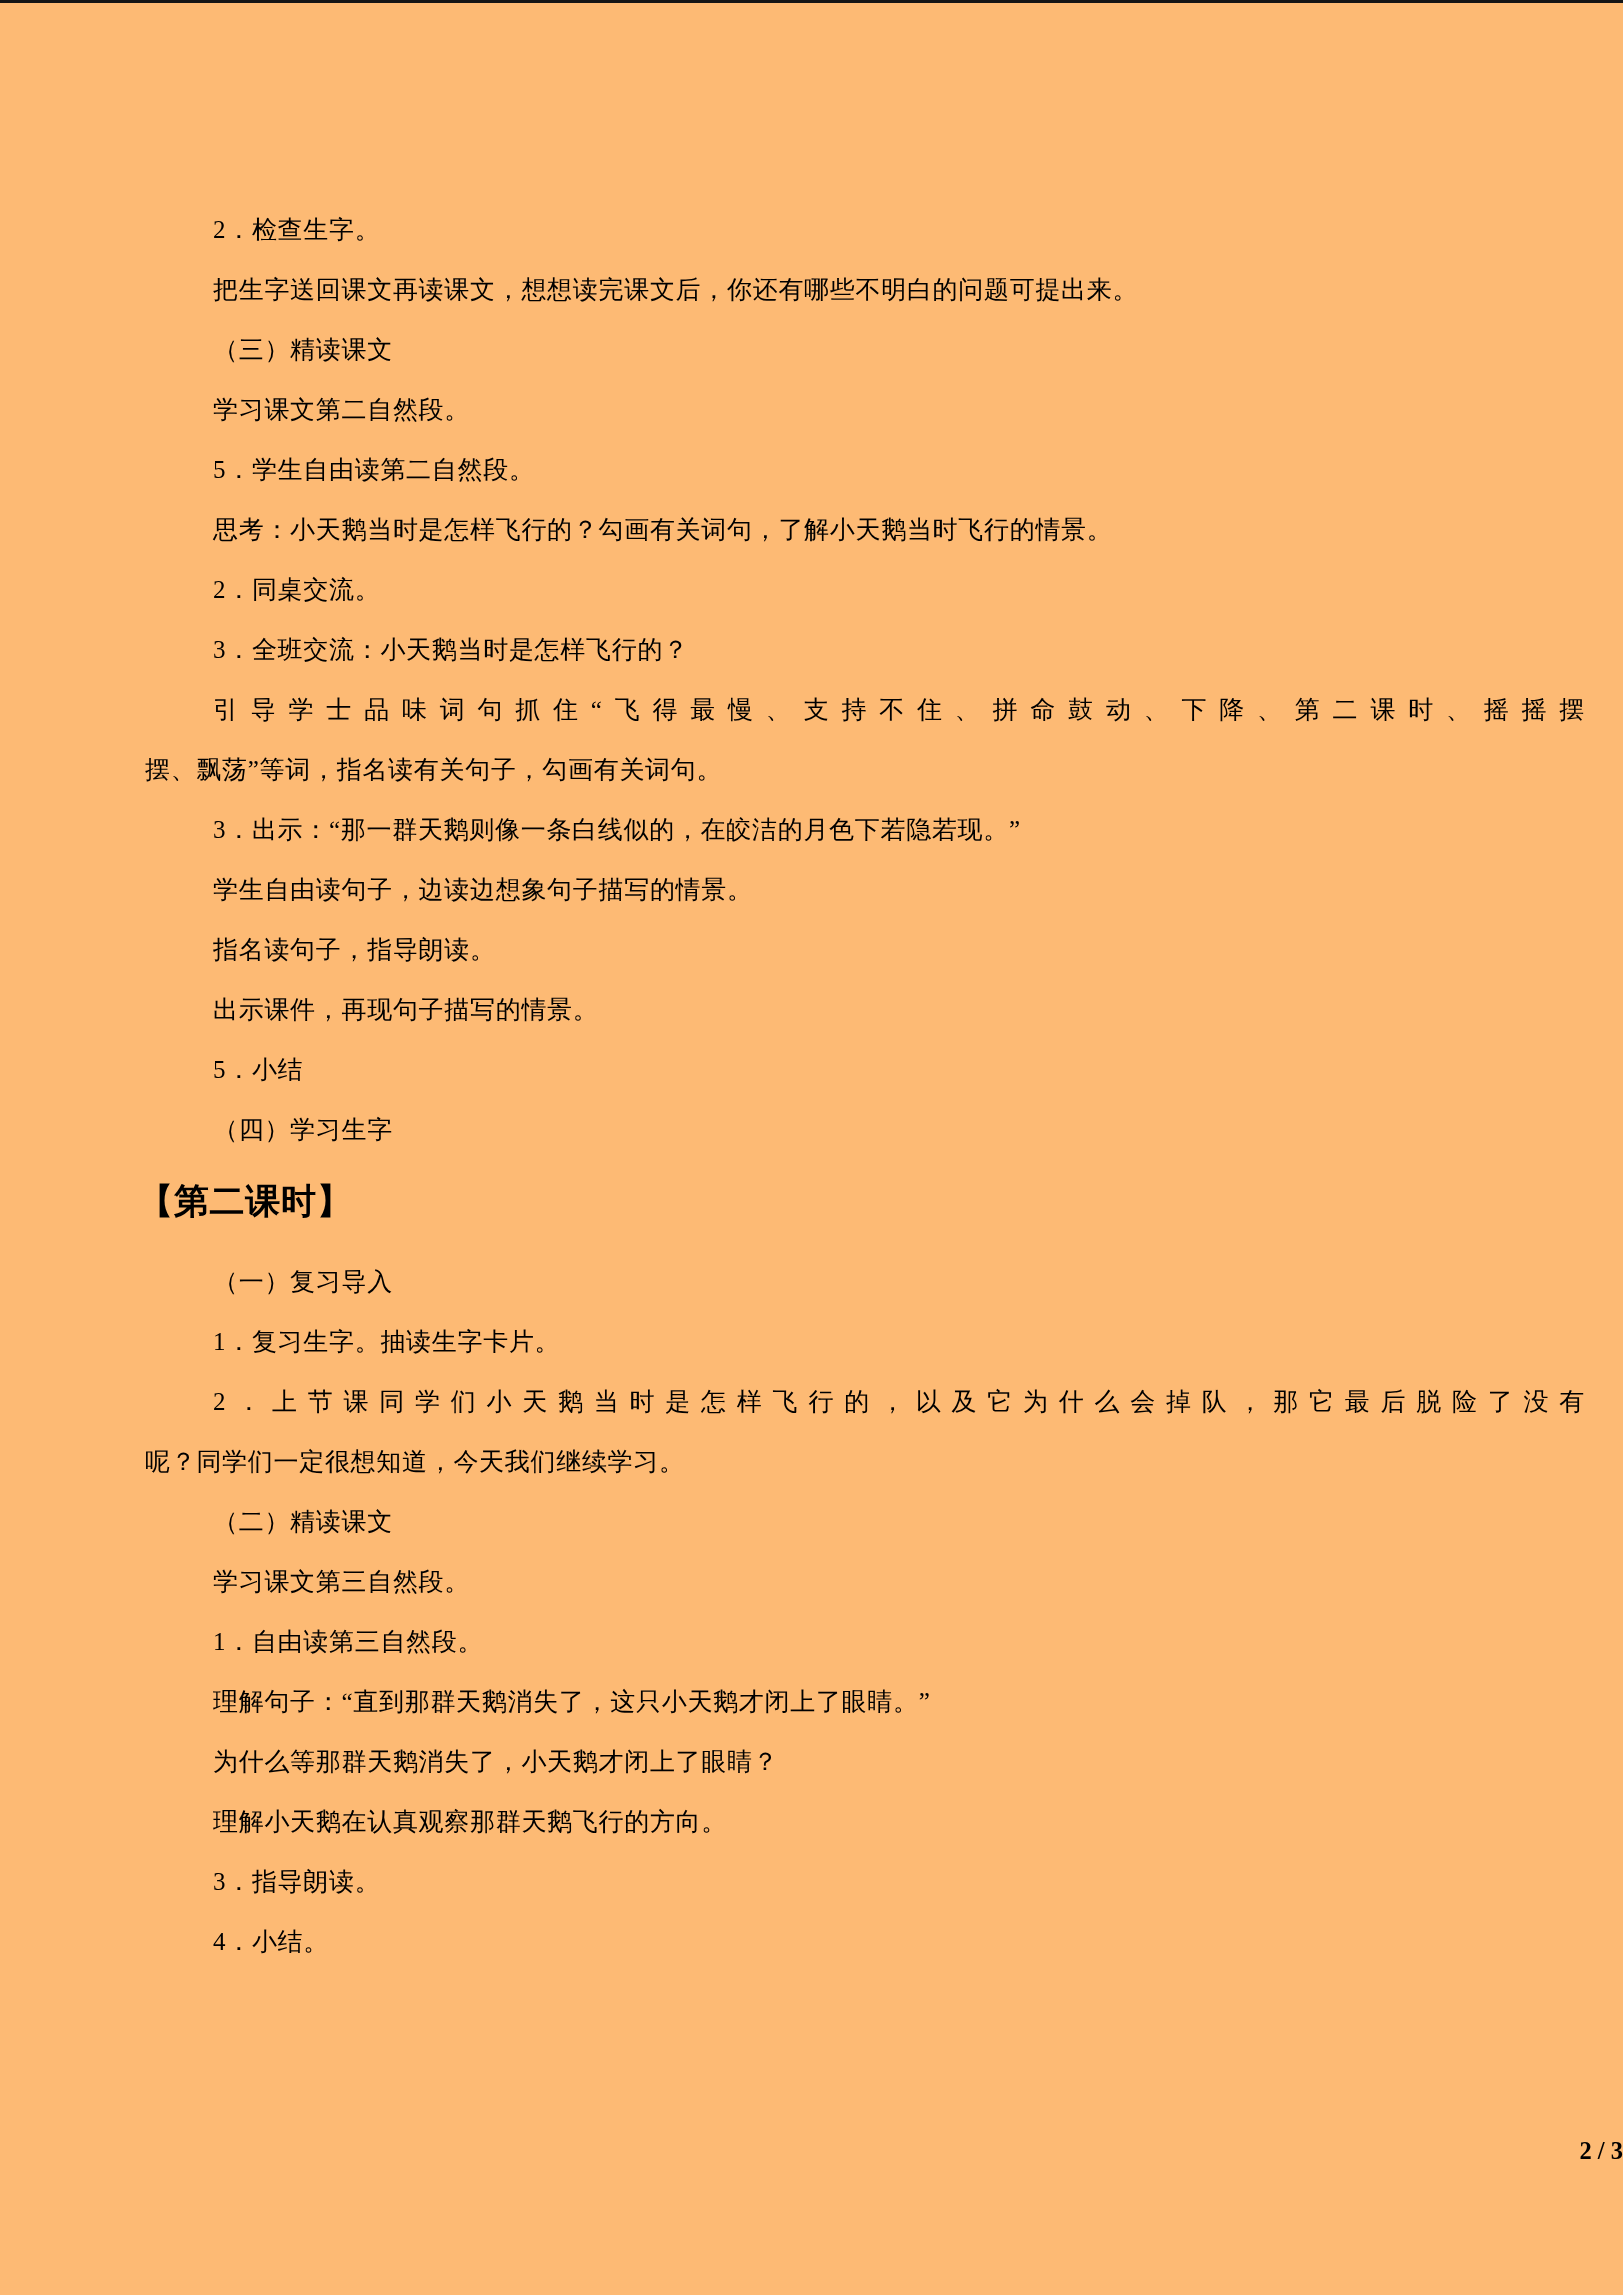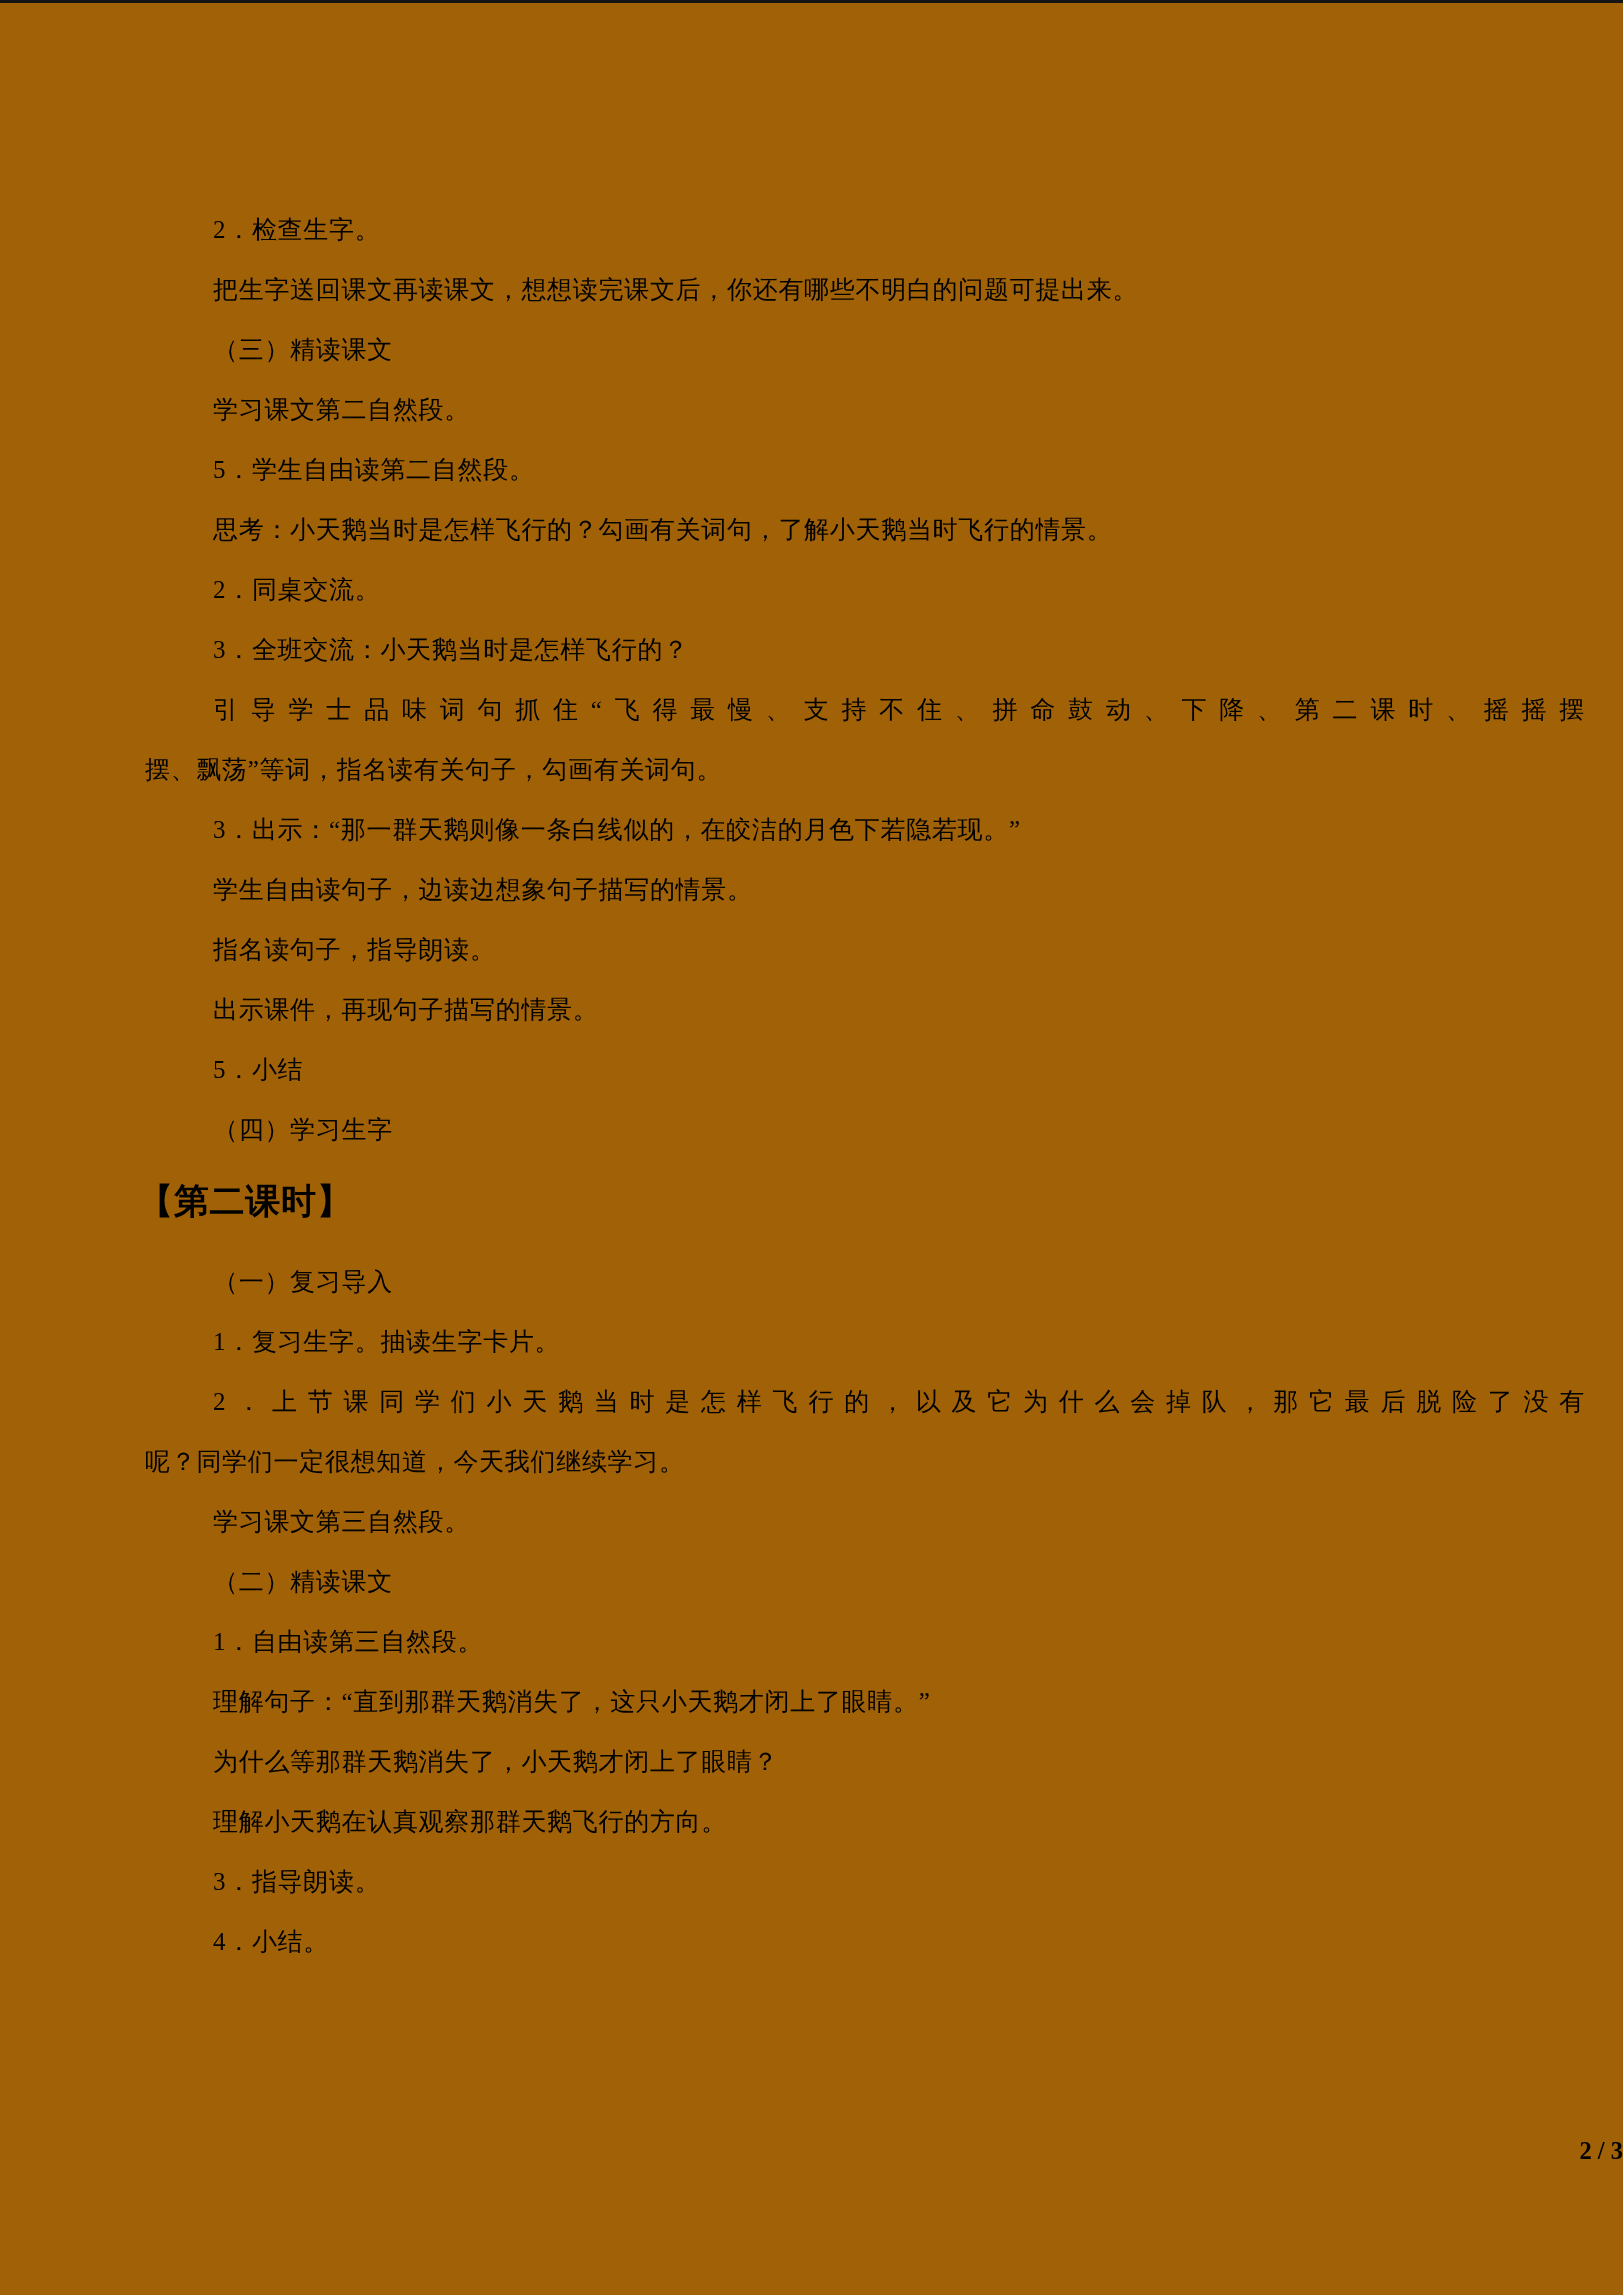--- a/index.html
+++ b/index.html
@@ -4,21 +4,21 @@
 <style>
   html, body {
     margin: 0;
     padding: 0;
     background: #ffffff;
   }
   .page {
     position: relative;
     width: 1623px;
     height: 2295px;
-    background: #a16207;
+    background: #fdba74;
     color: #000000;
     font-family: "Liberation Serif", "DejaVu Serif", serif;
     overflow: hidden;
   }
   .top-border {
     position: absolute;
     top: 0;
     left: 0;
     width: 100%;
     height: 2.7px;
@@ -90,22 +90,22 @@
       <div class="line" data-style="indent">学生自由读句子，边读边想象句子描写的情景。</div>
       <div class="line" data-style="indent">指名读句子，指导朗读。</div>
       <div class="line" data-style="indent">出示课件，再现句子描写的情景。</div>
       <div class="line" data-style="indent">5．小结</div>
       <div class="line" data-style="indent">（四）学习生字</div>
       <div class="line" data-style="heading">【第二课时】</div>
       <div class="line" data-style="indent">（一）复习导入</div>
       <div class="line" data-style="indent">1．复习生字。抽读生字卡片。</div>
       <div class="line" data-style="indent justify">2．上节课同学们小天鹅当时是怎样飞行的，以及它为什么会掉队，那它最后脱险了没有</div>
       <div class="line" data-style="flush">呢？同学们一定很想知道，今天我们继续学习。</div>
+      <div class="line" data-style="indent">（二）精读课文</div>
       <div class="line" data-style="indent">学习课文第三自然段。</div>
-      <div class="line" data-style="indent">（二）精读课文</div>
       <div class="line" data-style="indent">1．自由读第三自然段。</div>
       <div class="line" data-style="indent">理解句子：“直到那群天鹅消失了，这只小天鹅才闭上了眼睛。”</div>
       <div class="line" data-style="indent">为什么等那群天鹅消失了，小天鹅才闭上了眼睛？</div>
       <div class="line" data-style="indent">理解小天鹅在认真观察那群天鹅飞行的方向。</div>
       <div class="line" data-style="indent">3．指导朗读。</div>
       <div class="line" data-style="indent">4．小结。</div>
     </div>
   <div class="footer">2 / 3</div>
 </div>
 

